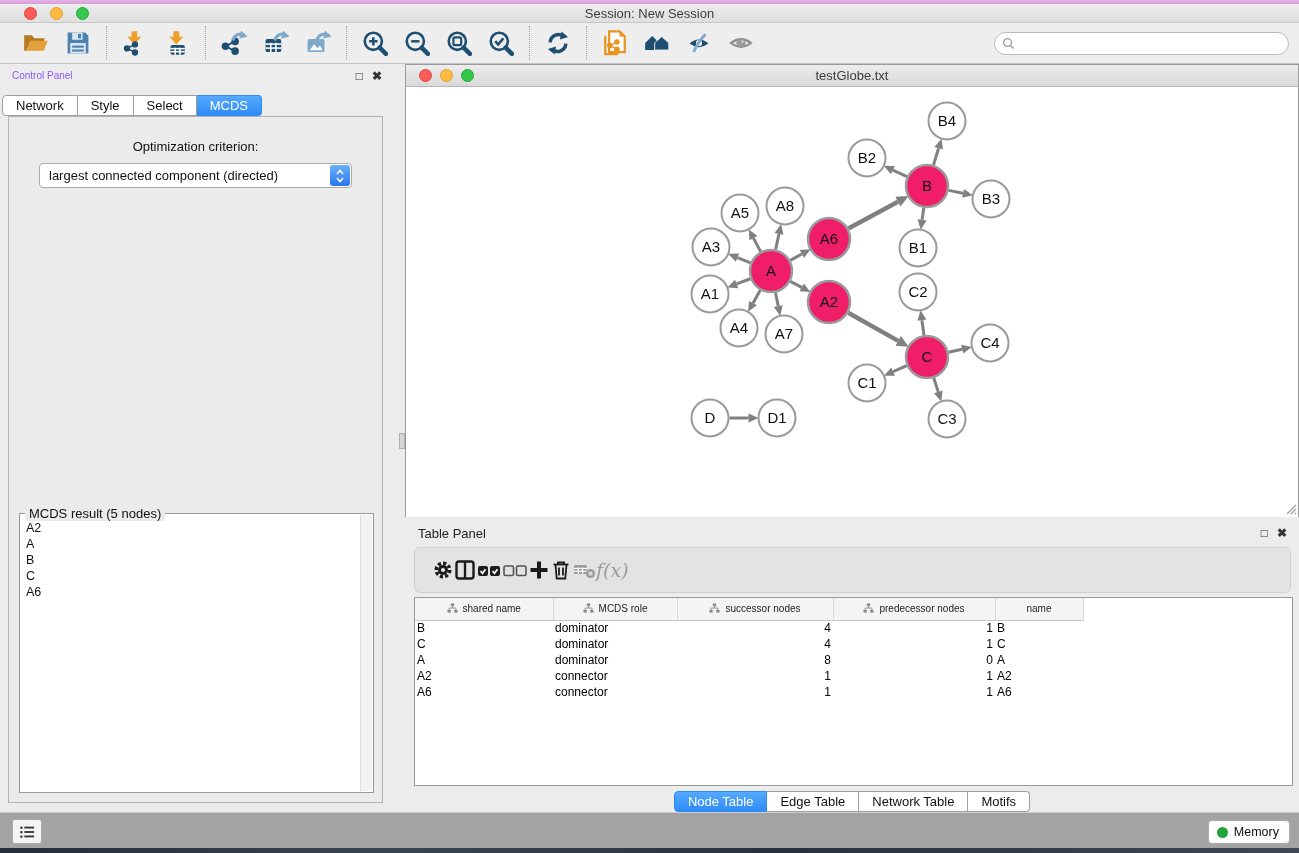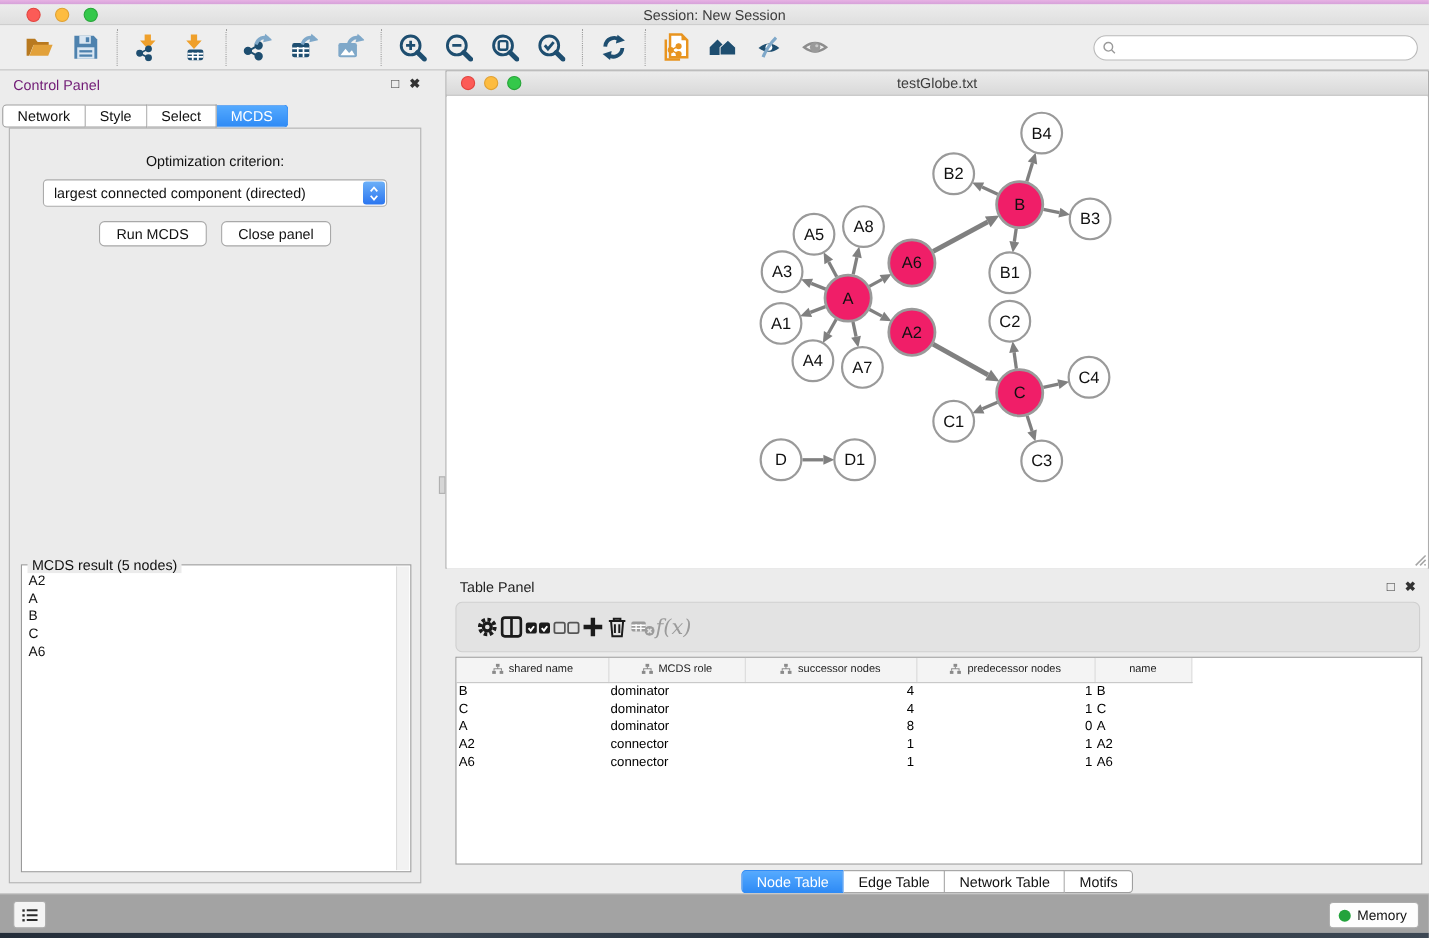--- a/index.html
+++ b/index.html
@@ -20,21 +20,21 @@
   .tb-sep { width:1px; height:34px; border-left:1px dotted #9f9f9f; }
   .tb-icon { width:32px; height:32px; display:flex; align-items:center; justify-content:center; cursor:default; }
   .tb-icon svg { width:26px; height:26px; }
   #toolbar-search { margin-left:auto; margin-right:10px; width:295px; height:23px; background:#ffffff; border:1px solid #b9b9b9; border-radius:12px; display:flex; align-items:center; padding-left:7px; }
   #toolbar-search svg { width:13px; height:13px; }
   #toolbar-search input { border:none; outline:none; flex:1; font-size:12px; background:transparent; padding-left:4px; }
 
   
   #control-panel { left:2px; top:64px; width:388px; height:740px; }
   #cp-header { height:26px; position:relative; }
-  #cp-header .panel-title { font-size:13px; color:#701a75; padding:6px 0 0 10px; }
+  #cp-header .panel-title { font-size:10px; color:#8b5cf6; padding:6px 0 0 10px; }
   .panel-btns { position:absolute; right:8px; top:5px; display:flex; gap:9px; }
   .panel-btn { font-size:12px; color:#333; line-height:14px; cursor:default; }
   #cp-tabs { position:absolute; left:0; top:31px; width:100%; display:flex; z-index:3; }
   .tab { height:21px; line-height:19px; padding:0 13px; font-size:13px; color:#111; background:#ffffff; border:1px solid #9f9f9f; border-left:none; cursor:default; }
   .tab:first-child { border-left:1px solid #9f9f9f; border-radius:4px 0 0 4px; }
   .tab:last-child { border-radius:0 4px 4px 0; }
   .tab.active { background:linear-gradient(#55aaff,#2f8bf5); border-color:#2f8bf5; color:#ffffff; }
   #cp-body { position:absolute; left:6px; top:52px; width:375px; height:687px; background:#ebebeb; border:1px solid #b3b3b3; }
   #cp-opt-label { text-align:center; font-size:13px; color:#111; margin-top:22px; }
   #cp-select { position:relative; margin:9px auto 0 auto; width:313px; height:25px; background:#ffffff; border:1px solid #ababab; border-radius:4px; font-size:13px; color:#111; line-height:23px; padding-left:9px; }
@@ -291,24 +291,20 @@
   <div id="cp-body">
     <div id="cp-opt-label">Optimization criterion:</div>
     <div id="cp-select">
       <span>largest connected component (directed)</span>
       <span class="stepper">
         <svg viewBox="0 0 10 16">
             <path d="M2 6 L5 2.5 L8 6" fill="none" stroke="#fff" stroke-width="1.6"></path>
             <path d="M2 10 L5 13.5 L8 10" fill="none" stroke="#fff" stroke-width="1.6"></path>
           </svg>
       </span>
-    </div>
-    <div id="cp-buttons">
-      <div class="cp-btn">Run MCDS</div>
-      <div class="cp-btn">Close panel</div>
     </div>
     <div id="mcds-result">
       <div id="mcds-legend">MCDS result (5 nodes)</div>
       <div id="mcds-list">
           <div class="item">A2</div>
           <div class="item">A</div>
           <div class="item">B</div>
           <div class="item">C</div>
           <div class="item">A6</div>
         </div>

